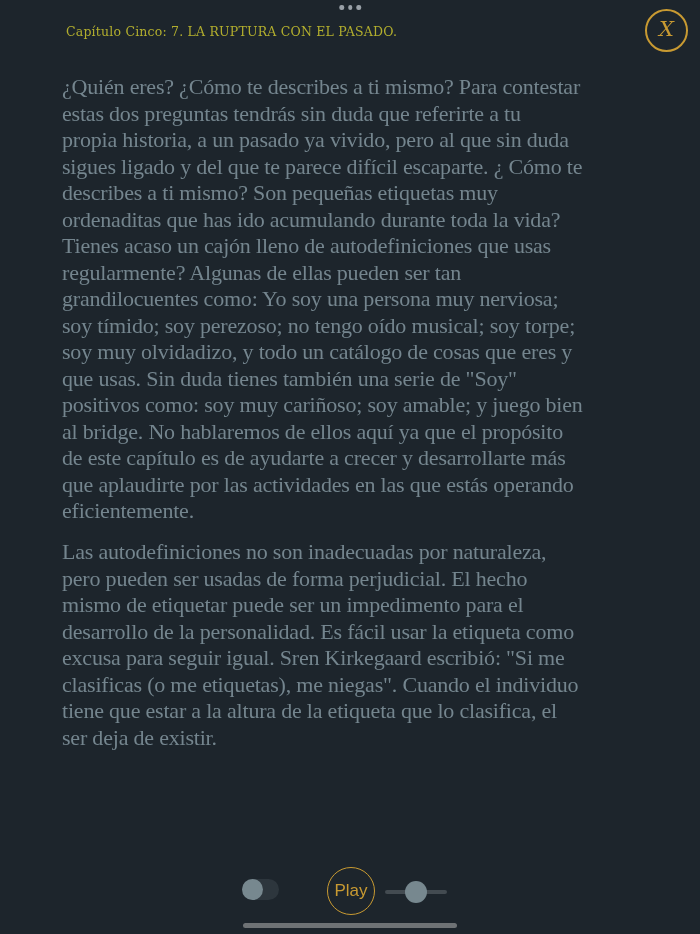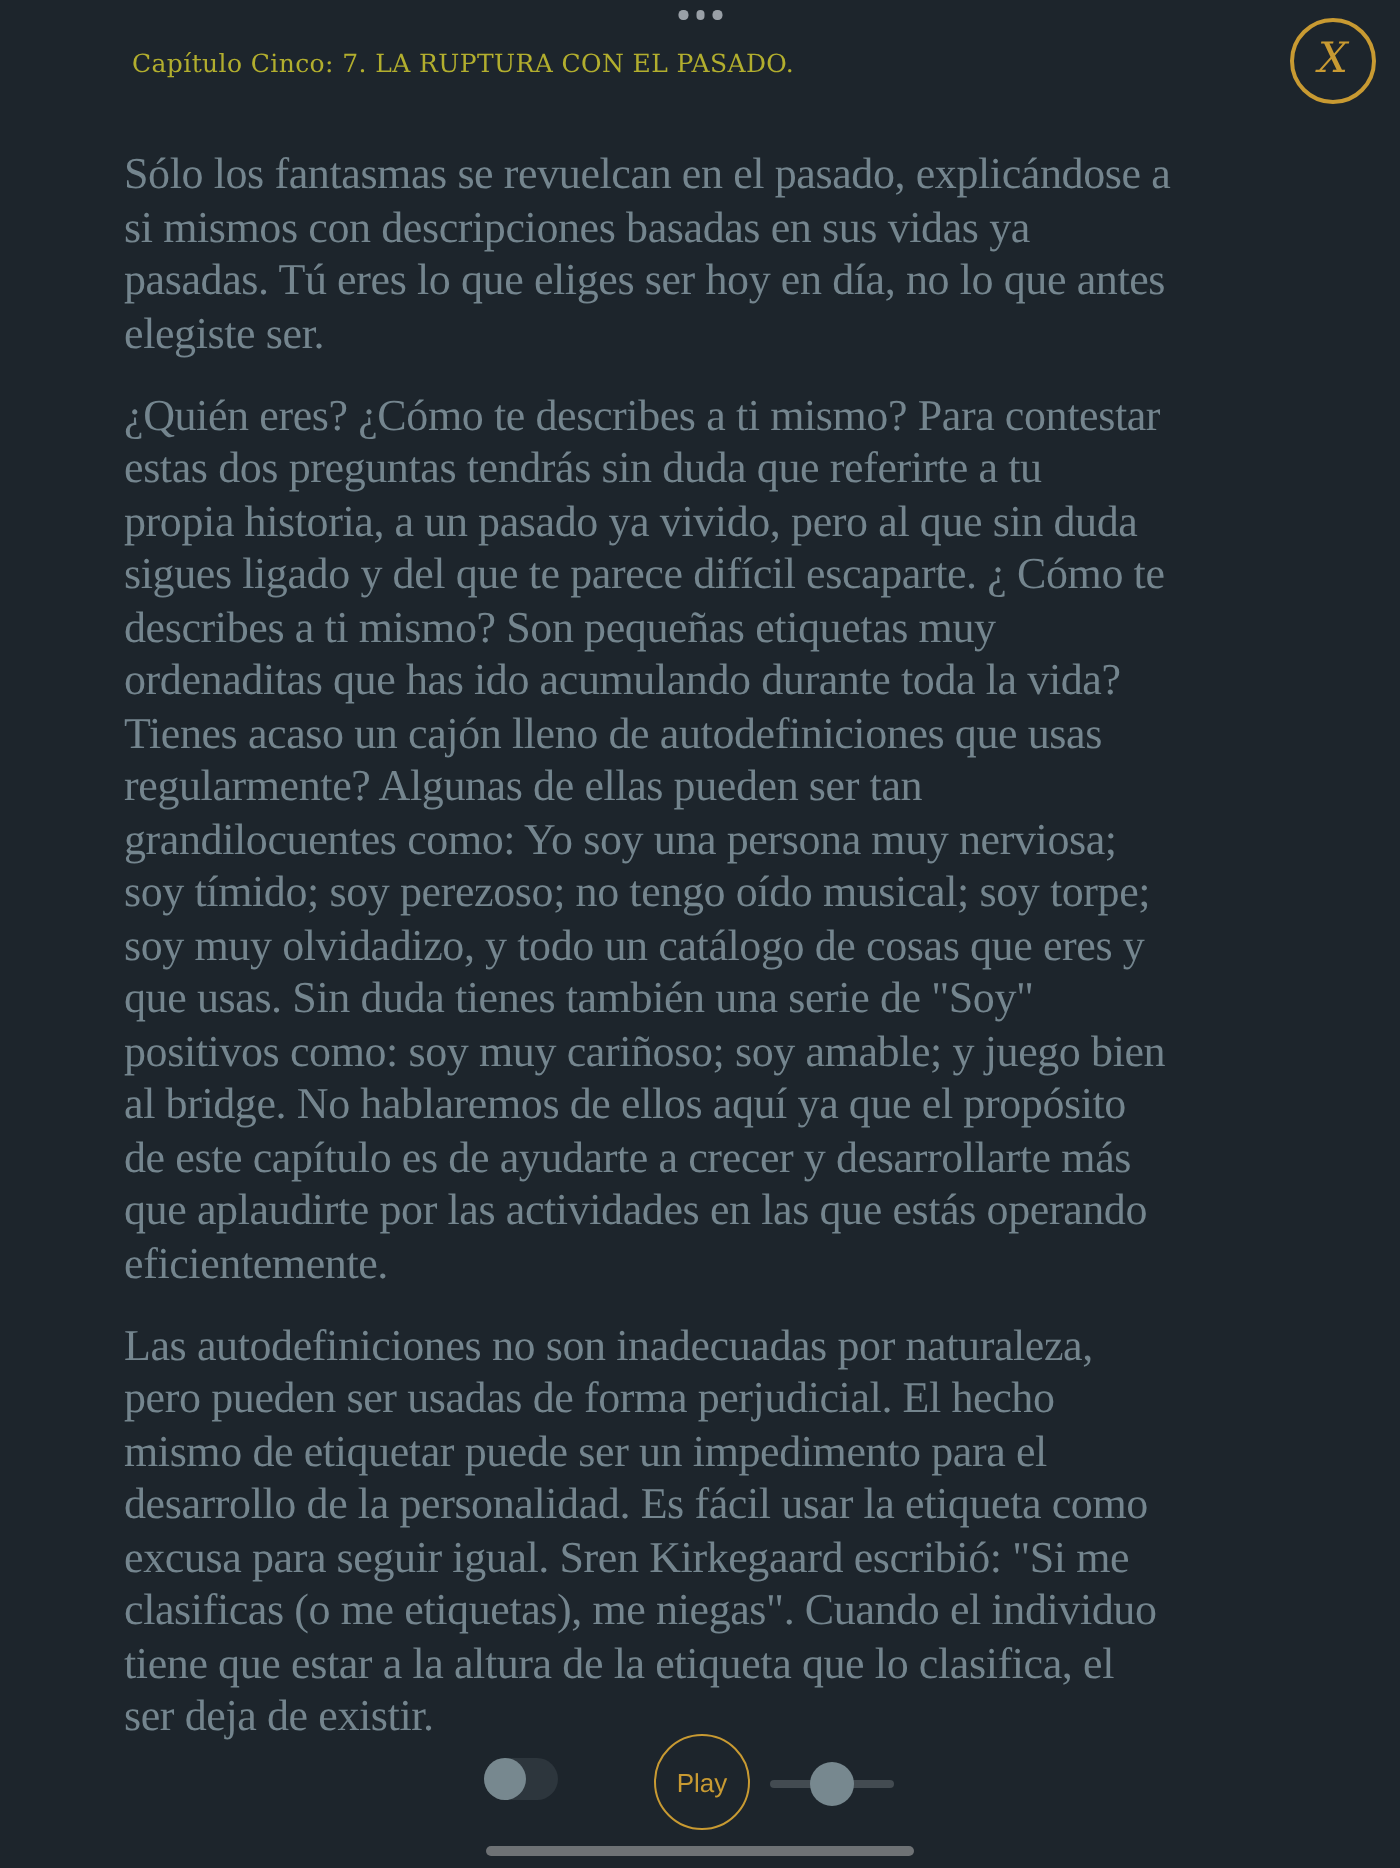--- a/index.html
+++ b/index.html
@@ -116,21 +116,21 @@
     border: 1.6px solid var(--accent-gold, #c89a32);
     background: transparent;
     cursor: pointer;
     display: flex;
     align-items: center;
     justify-content: center;
     padding: 0;
   }
   .play-label {
     font-family: "Liberation Sans", sans-serif;
-    font-size: 13px;
+    font-size: 17px;
     color: var(--accent-gold, #c89a32);
   }
 
   .slider {
     position: absolute;
     top: 881px;
     left: 385px;
     width: 62px;
     height: 22px;
     cursor: pointer;
@@ -178,24 +178,20 @@
     <span class="dot"></span>
   </div>
 
   <div class="chapter-title">Capítulo Cinco: 7. LA RUPTURA CON EL PASADO.</div>
 
   <button class="close-btn">
     <span class="close-x">X</span>
   </button>
 
   <div class="content" id="paragraphs">
-      <p>Sólo los fantasmas se revuelcan en el pasado, explicándose a
-si mismos con descripciones basadas en sus vidas ya
-pasadas. Tú eres lo que eliges ser hoy en día, no lo que antes
-elegiste ser.</p>
       <p>¿Quién eres? ¿Cómo te describes a ti mismo? Para contestar
 estas dos preguntas tendrás sin duda que referirte a tu
 propia historia, a un pasado ya vivido, pero al que sin duda
 sigues ligado y del que te parece difícil escaparte. ¿ Cómo te
 describes a ti mismo? Son pequeñas etiquetas muy
 ordenaditas que has ido acumulando durante toda la vida?
 Tienes acaso un cajón lleno de autodefiniciones que usas
 regularmente? Algunas de ellas pueden ser tan
 grandilocuentes como: Yo soy una persona muy nerviosa;
 soy tímido; soy perezoso; no tengo oído musical; soy torpe;

